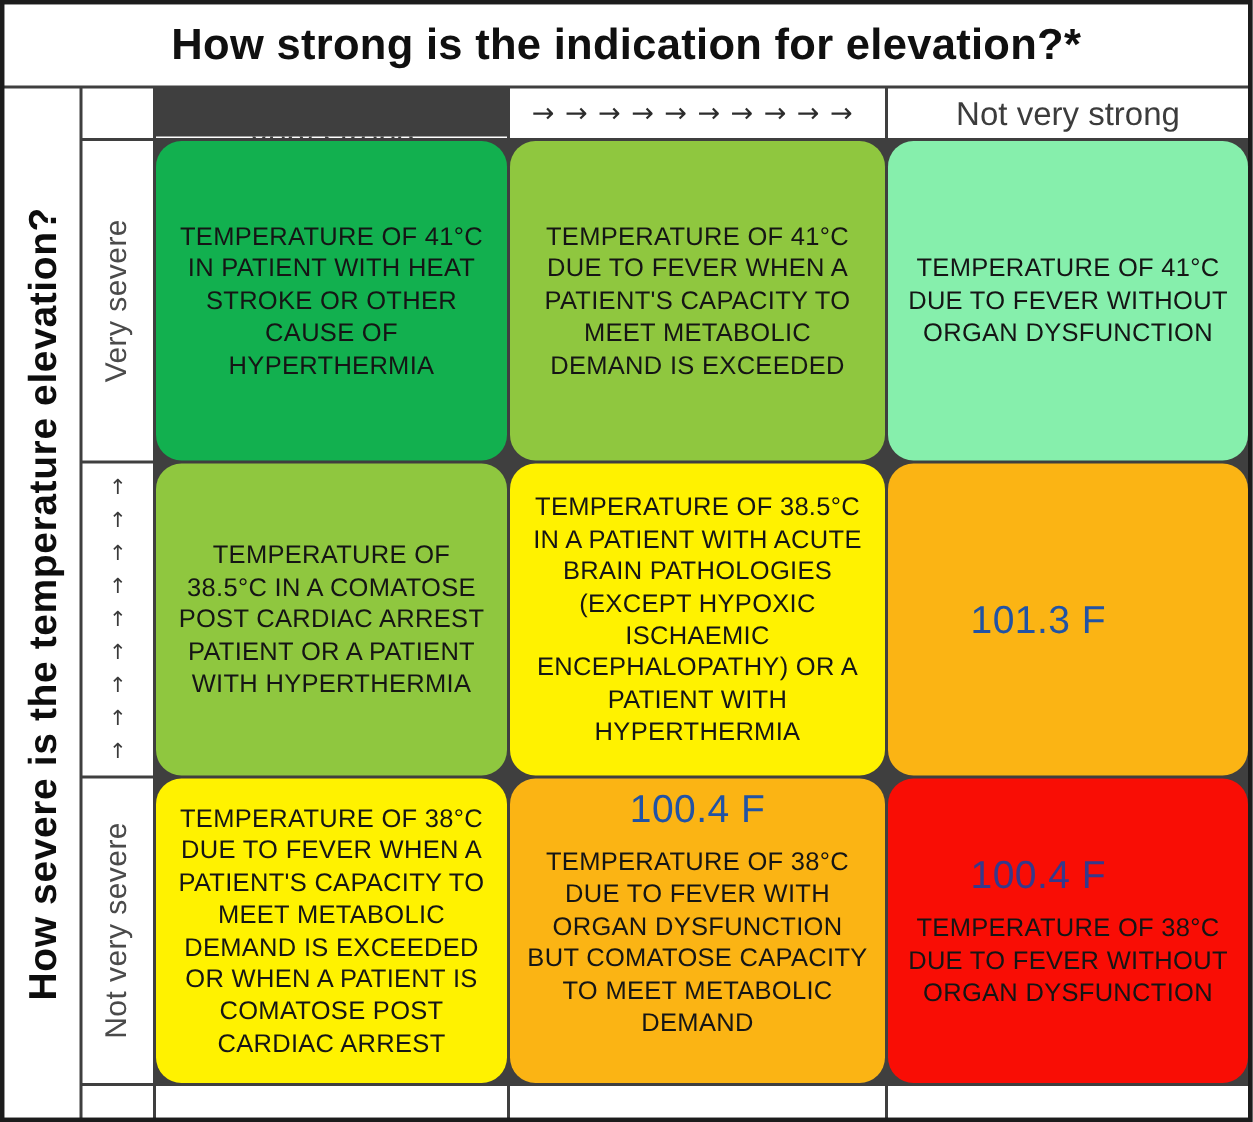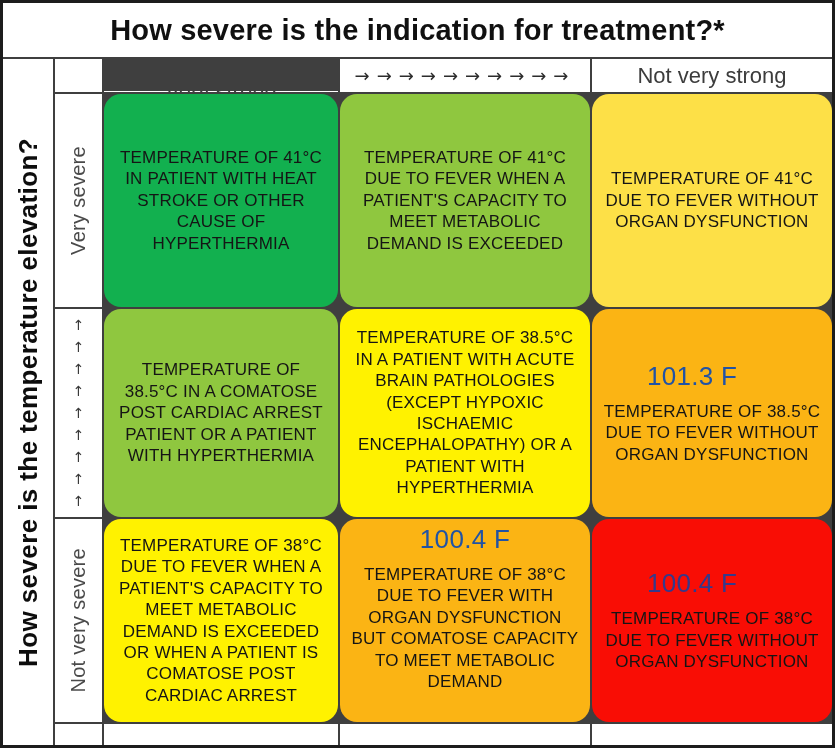--- a/index.html
+++ b/index.html
@@ -72,42 +72,42 @@
   .cell-text + .annotation { margin-top: 14px; }      
   .annotation + .cell-text { margin-top: 9px; }       
 
   .empty { background:#ffffff; }
 </style>
 </head>
 <body>
 
 <div class="frame">
 
-  <div class="cell title-cell">How severe is the indication for treatment?*</div>
+  <div class="cell title-cell">How strong is the indication for elevation?*</div>
 
   <div class="cell axis-cell">
     <div class="vtext">How severe is the temperature elevation?</div>
   </div>
 
   <div class="cell corner-cell"></div>
 
   <div class="cell colhead" style="grid-column:3;grid-row:2;margin-top:32px;">Very strong</div>
   <div class="cell colhead arrows" style="grid-column:4;grid-row:2;">→→→→→→→→→→</div>
   <div class="cell colhead" style="grid-column:5;grid-row:2;">Not very strong</div>
 
   <div class="cell rowhead" style="grid-column:2;grid-row:3;">
     <div class="vtext">Very severe</div>
   </div>
   <div class="cell data" style="grid-area: 3 / 3; background: rgb(18, 176, 79);">
       <div class="cell-text"><span>TEMPERATURE OF 41°C IN PATIENT WITH HEAT STROKE OR OTHER CAUSE OF </span><span class="it">HYPERTHERMIA</span></div>
     </div>
   <div class="cell data" style="grid-area: 3 / 4; background: rgb(143, 199, 63);">
       <div class="cell-text"><span>TEMPERATURE OF 41°C DUE TO </span><span class="it">FEVER</span><span> WHEN A PATIENT'S CAPACITY TO MEET METABOLIC DEMAND IS EXCEEDED</span></div>
     </div>
-  <div class="cell data" style="grid-area: 3 / 5; background: #fde047;">
+  <div class="cell data" style="grid-area: 3 / 5; background: #86efac;">
       <div class="cell-text"><span>TEMPERATURE OF 41°C DUE TO </span><span class="it">FEVER</span><span> WITHOUT ORGAN DYSFUNCTION</span></div>
     </div>
 
   <div class="cell rowhead" style="grid-column:2;grid-row:4;">
     <div class="vstack">↑
 ↑
 ↑
 ↑
 ↑
 ↑
@@ -116,21 +116,20 @@
 ↑</div>
   </div>
   <div class="cell data" style="grid-area: 4 / 3; background: rgb(143, 199, 63);">
       <div class="cell-text"><span>TEMPERATURE OF 38.5°C IN A COMATOSE POST CARDIAC ARREST PATIENT OR A PATIENT WITH </span><span class="it">HYPERTHERMIA</span></div>
     </div>
   <div class="cell data" style="grid-area: 4 / 4; background: rgb(255, 242, 0);">
       <div class="cell-text"><span>TEMPERATURE OF 38.5°C IN A PATIENT WITH ACUTE BRAIN PATHOLOGIES (EXCEPT HYPOXIC ISCHAEMIC ENCEPHALOPATHY) OR A PATIENT WITH </span><span class="it">HYPERTHERMIA</span></div>
     </div>
   <div class="cell data top-flow" style="grid-area: 4 / 5; background: rgb(251, 180, 20);">
       <div class="annotation ann-left" style="color: rgb(33, 83, 165);">101.3 F</div>
-      <div class="cell-text"><span>TEMPERATURE OF 38.5°C DUE TO </span><span class="it">FEVER</span><span> WITHOUT ORGAN DYSFUNCTION</span></div>
     </div>
 
   <div class="cell rowhead" style="grid-column:2;grid-row:5;">
     <div class="vtext">Not very severe</div>
   </div>
   <div class="cell data" style="grid-area: 5 / 3; background: rgb(255, 242, 0);">
       <div class="cell-text"><span>TEMPERATURE OF 38°C DUE TO </span><span class="it">FEVER</span><span> WHEN A PATIENT'S CAPACITY TO MEET METABOLIC DEMAND IS EXCEEDED OR WHEN A PATIENT IS COMATOSE POST CARDIAC ARREST</span></div>
     </div>
   <div class="cell data top-flow-tight" style="grid-area: 5 / 4; background: rgb(251, 180, 20);">
       <div class="annotation ann-center" style="color: rgb(33, 83, 165);">100.4 F</div>

